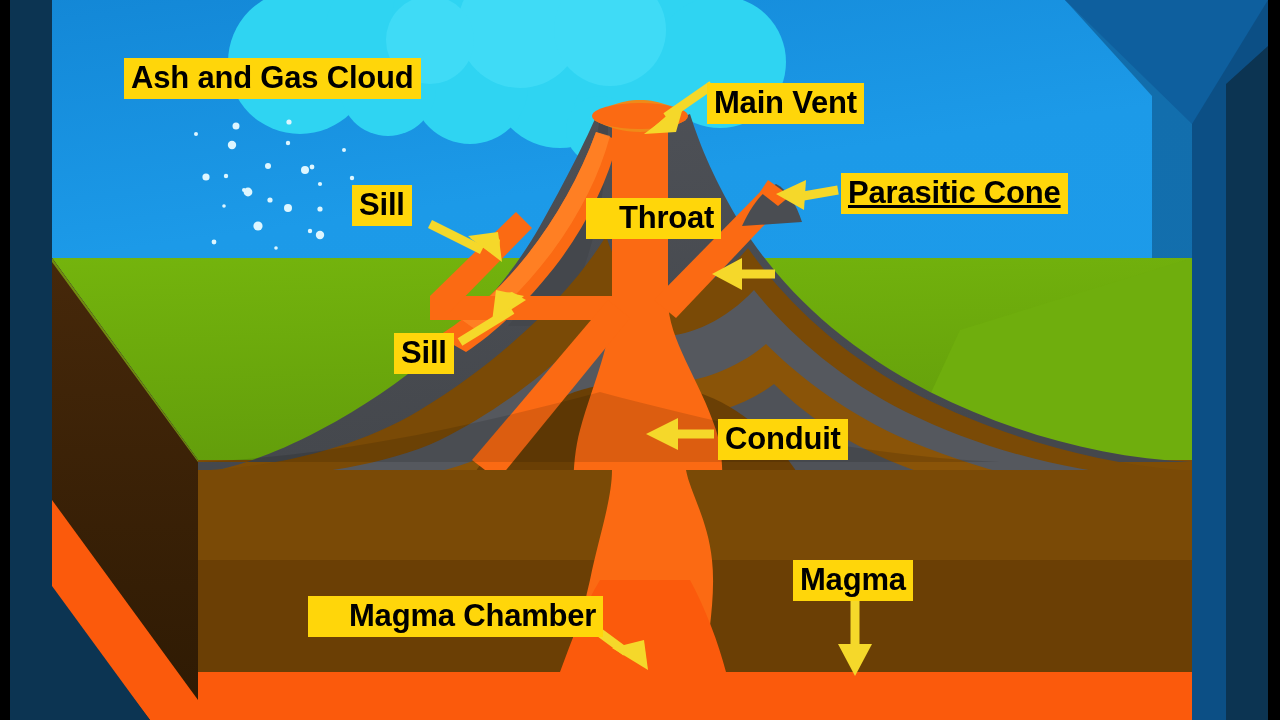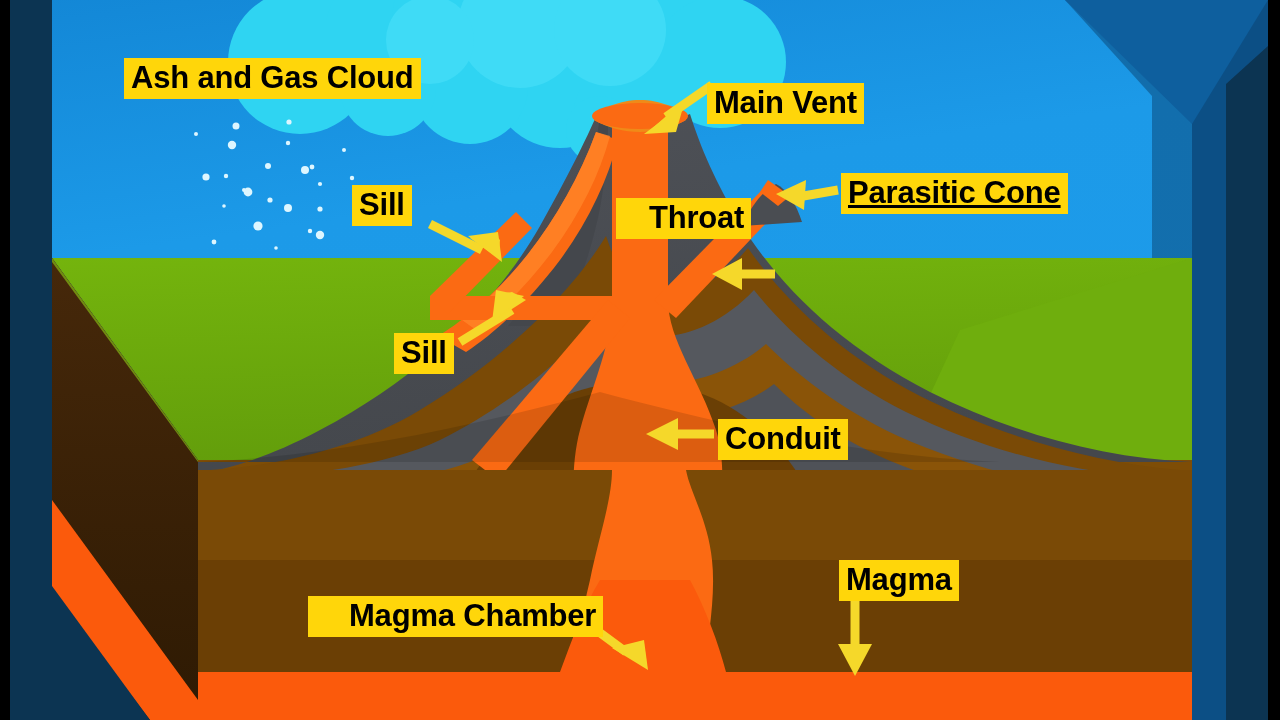--- a/index.html
+++ b/index.html
@@ -330,24 +330,24 @@
   </svg>
 
   <div class="label" style="left:124px; top:58px;">Ash and Gas Cloud</div>
 
   <div class="label" style="left:707px; top:83px;">Main Vent</div>
 
   <div class="label" style="left:841px; top:173px;text-decoration:underline;">Parasitic Cone</div>
 
   <div class="label" style="left:352px; top:185px;">Sill</div>
 
-  <div class="label" style="left:616px; top:198px;padding-left:33px;">Throat</div>
+  <div class="label" style="left:586px; top:198px;padding-left:33px;">Throat</div>
 
 
   <div class="label" style="left:394px; top:333px;">Sill</div>
 
   <div class="label" style="left:718px; top:419px;">Conduit</div>
 
-  <div class="label" style="left:793px; top:560px;margin-left:46px;">Magma</div>
+  <div class="label" style="left:793px; top:560px;">Magma</div>
 
   <div class="label" style="left:308px; top:596px;padding-left:41px;">Magma Chamber</div>
 
 </div>
 
 </body></html>

